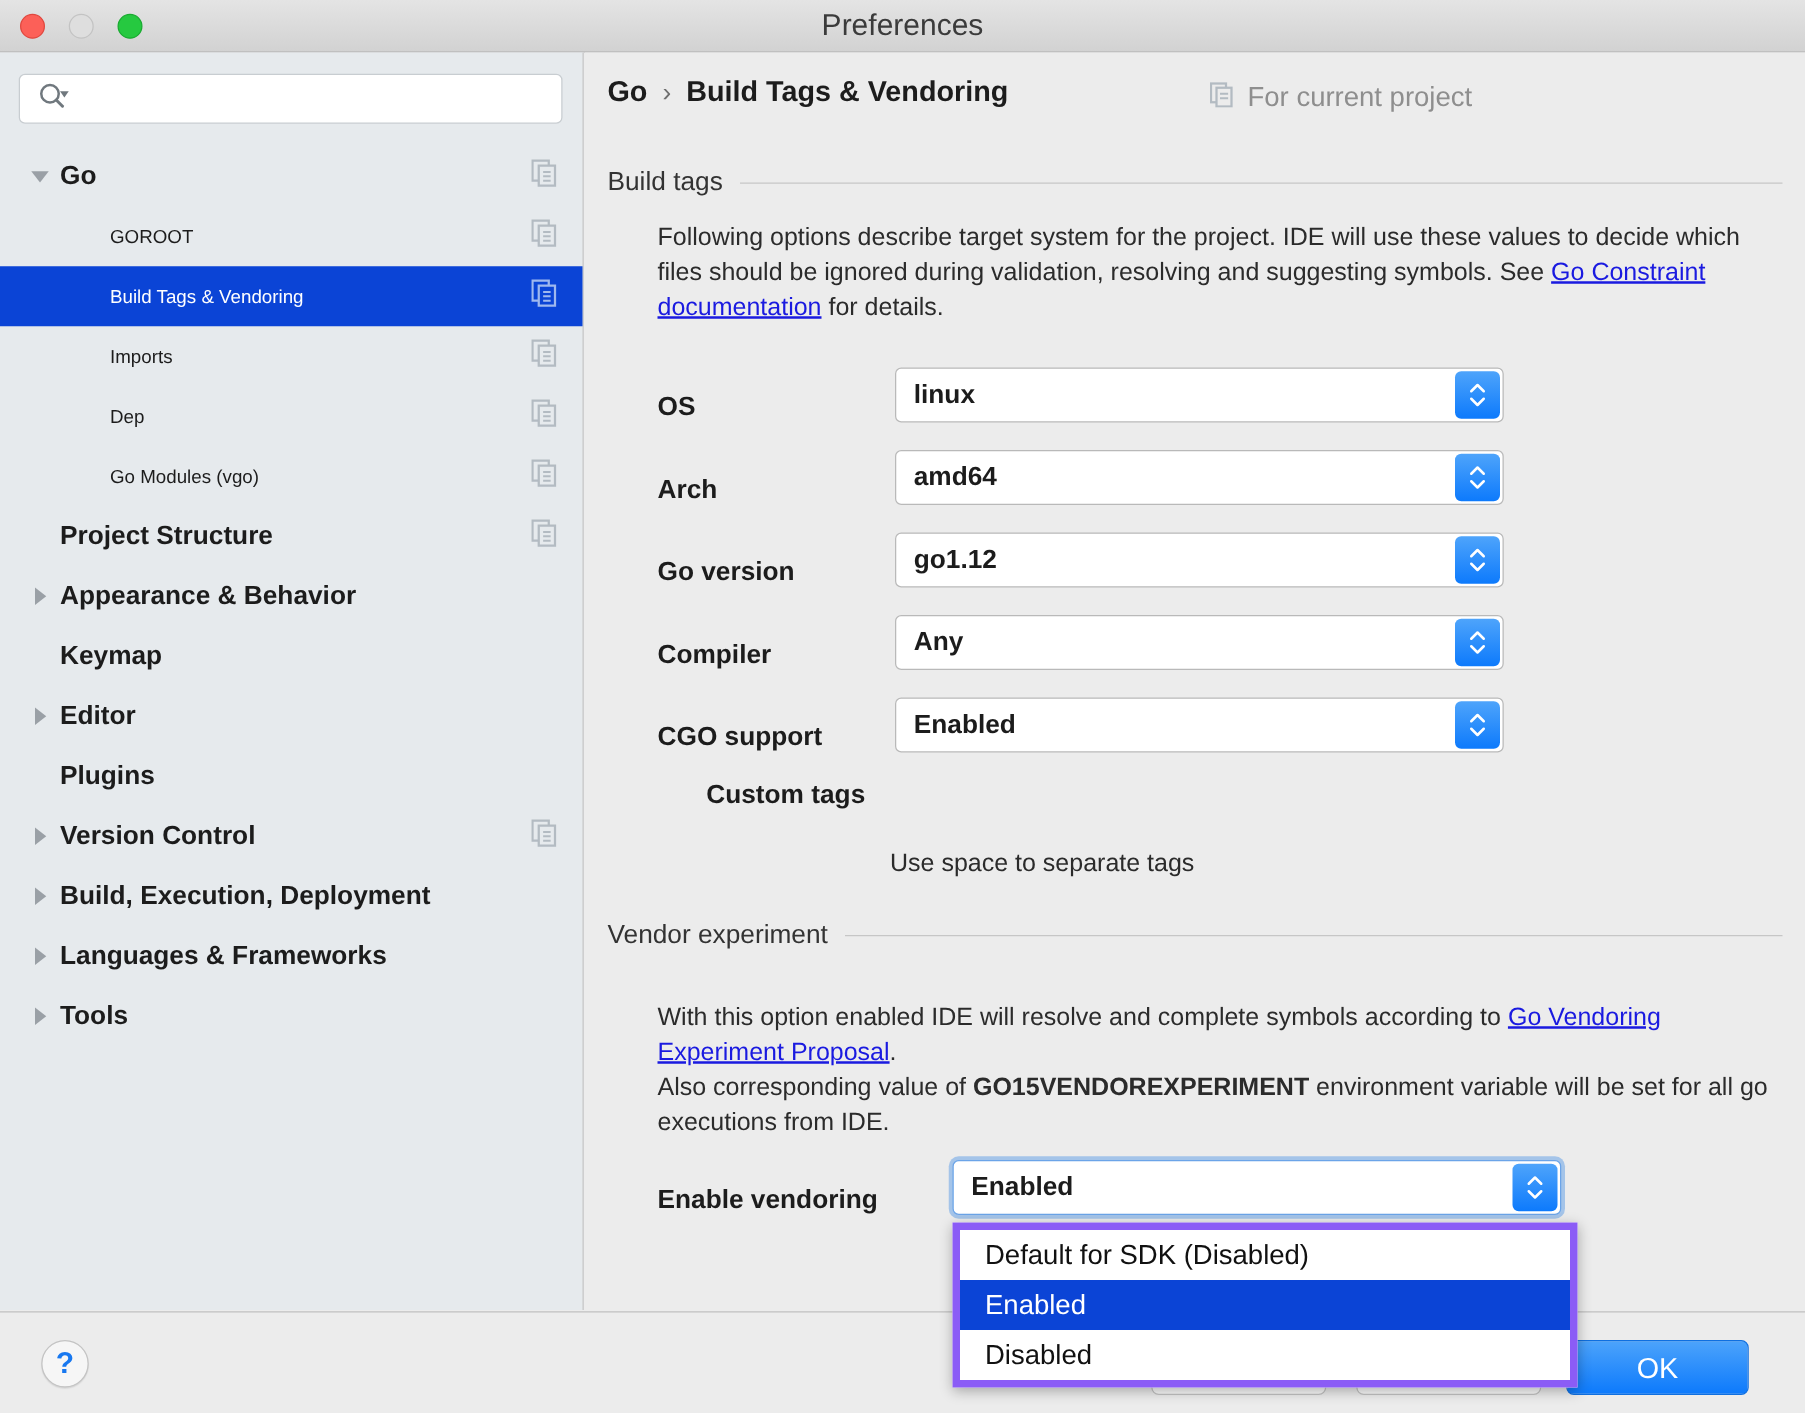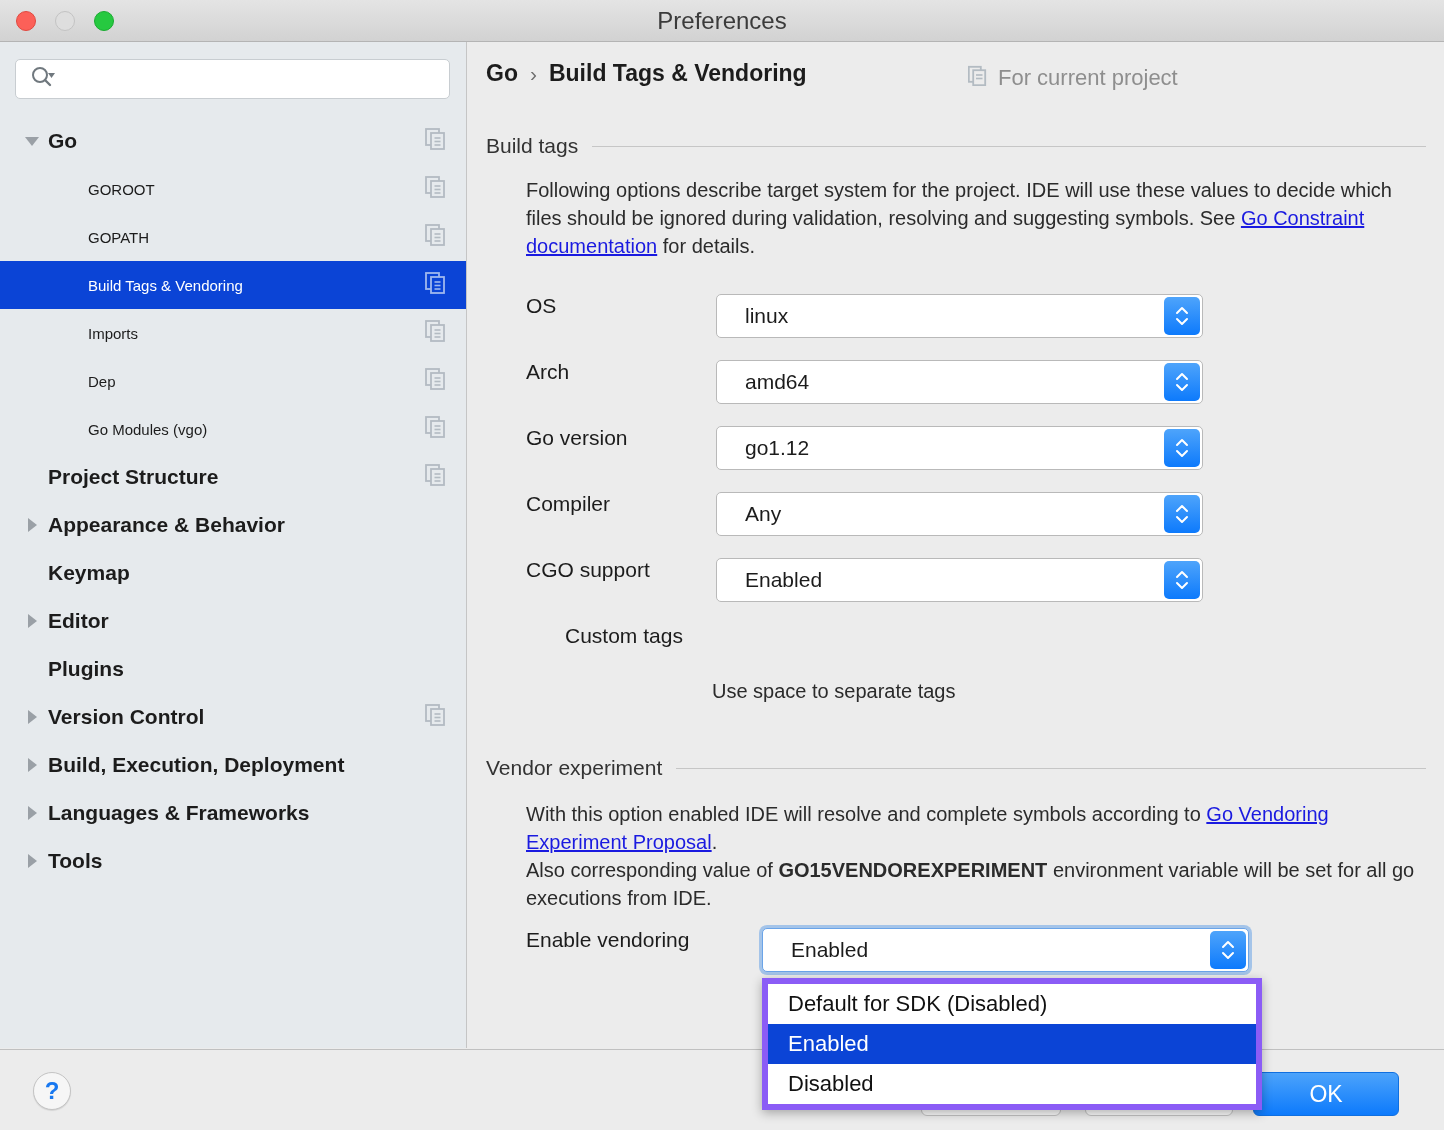--- a/index.html
+++ b/index.html
@@ -122,33 +122,33 @@
 
   .desc {
     position: absolute; left: 58px;
     width: 890px;
     font-size: 20px; line-height: 28px; color: #2b2b2b;
   }
   .lnk { color: #1a1ae0; }
   .desc b { font-weight: bold; }
 
   
-  .frow { position: absolute; display: flex; align-items: flex-start; }
+  .frow { position: absolute; display: flex; align-items: flex-end; font-weight: bold; }
   .frow .flabel {
     font-size: 21px; color: #1c1c1c;
     text-align: left; white-space: nowrap;
   }
   .combo {
     position: relative;
     width: 487px; height: 44px;
     background: #ffffff;
     border: 1px solid #b9b9b9;
     border-radius: 5px;
     display: flex; align-items: center;
-    padding-left: 28px;
+    padding-left: 14px;
     font-size: 21px; color: #1c1c1c;
   }
   .combo.mono { font-family: "Liberation Mono", monospace; font-size: 21px; }
   .stepper {
     position: absolute; right: 2px; top: 2px;
     width: 36px; height: 38px;
     border-radius: 5px;
     background: linear-gradient(to bottom, #4ea4fb 0%, #0d7afc 100%);
     display: flex; flex-direction: column;
     align-items: center; justify-content: center;
@@ -256,30 +256,20 @@
           <span class="copy-ico"><svg width="22" height="24" viewBox="0 0 22 24">
               <rect x="1" y="2" width="13" height="16" fill="none" stroke="#b3bbc2" stroke-width="1.8"></rect>
               <rect x="6" y="6" width="13" height="16" fill="#e6eaed" stroke="#b3bbc2" stroke-width="1.8"></rect>
               <line x1="9.5" y1="11" x2="15.5" y2="11" stroke="#b3bbc2" stroke-width="1.6"></line>
               <line x1="9.5" y1="14.5" x2="15.5" y2="14.5" stroke="#b3bbc2" stroke-width="1.6"></line>
               <line x1="9.5" y1="18" x2="15.5" y2="18" stroke="#b3bbc2" stroke-width="1.6"></line>
             </svg></span>
         </div>
         <div class="row indent">
           <span class="lbl">GOROOT</span>
-          <span class="copy-ico"><svg width="22" height="24" viewBox="0 0 22 24">
-              <rect x="1" y="2" width="13" height="16" fill="none" stroke="#b3bbc2" stroke-width="1.8"></rect>
-              <rect x="6" y="6" width="13" height="16" fill="#e6eaed" stroke="#b3bbc2" stroke-width="1.8"></rect>
-              <line x1="9.5" y1="11" x2="15.5" y2="11" stroke="#b3bbc2" stroke-width="1.6"></line>
-              <line x1="9.5" y1="14.5" x2="15.5" y2="14.5" stroke="#b3bbc2" stroke-width="1.6"></line>
-              <line x1="9.5" y1="18" x2="15.5" y2="18" stroke="#b3bbc2" stroke-width="1.6"></line>
-            </svg></span>
-        </div>
-        <div class="row indent">
-          <span class="lbl">GOPATH</span>
           <span class="copy-ico"><svg width="22" height="24" viewBox="0 0 22 24">
               <rect x="1" y="2" width="13" height="16" fill="none" stroke="#b3bbc2" stroke-width="1.8"></rect>
               <rect x="6" y="6" width="13" height="16" fill="#e6eaed" stroke="#b3bbc2" stroke-width="1.8"></rect>
               <line x1="9.5" y1="11" x2="15.5" y2="11" stroke="#b3bbc2" stroke-width="1.6"></line>
               <line x1="9.5" y1="14.5" x2="15.5" y2="14.5" stroke="#b3bbc2" stroke-width="1.6"></line>
               <line x1="9.5" y1="18" x2="15.5" y2="18" stroke="#b3bbc2" stroke-width="1.6"></line>
             </svg></span>
         </div>
         <div class="row indent selected">
           <span class="lbl">Build Tags &amp; Vendoring</span>
@@ -491,21 +481,21 @@
         </span>
       </div>
     </div>
 
     <div class="frow" style="left:58px; top:582px;">
       <span class="flabel" style="width:190px;margin-left:39px;">Custom tags</span>
     </div>
 
     <div class="hint" style="left:244px; top:638px;">Use space to separate tags</div>
 
-    <div class="group-head" style="top:714px;">
+    <div class="group-head" style="top:694px;">
       <span class="gh-text">Vendor experiment</span>
       <span class="gh-line"></span>
     </div>
 
     <div class="desc" style="top:758px;">
       <span>With this option enabled IDE will resolve and complete symbols according to </span><a class="lnk" href="#">Go Vendoring Experiment Proposal</a><span>.</span><br>
       <span>Also corresponding value of </span><b>GO15VENDOREXPERIMENT</b><span> environment variable will be set for all go executions from IDE.</span>
     </div>
 
     <div class="frow" style="left:58px; top:886px;">

